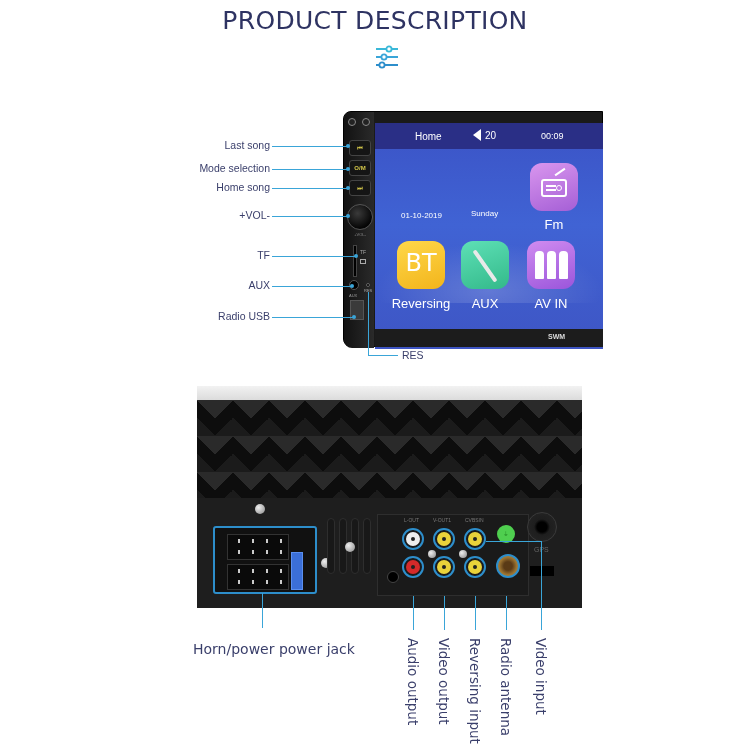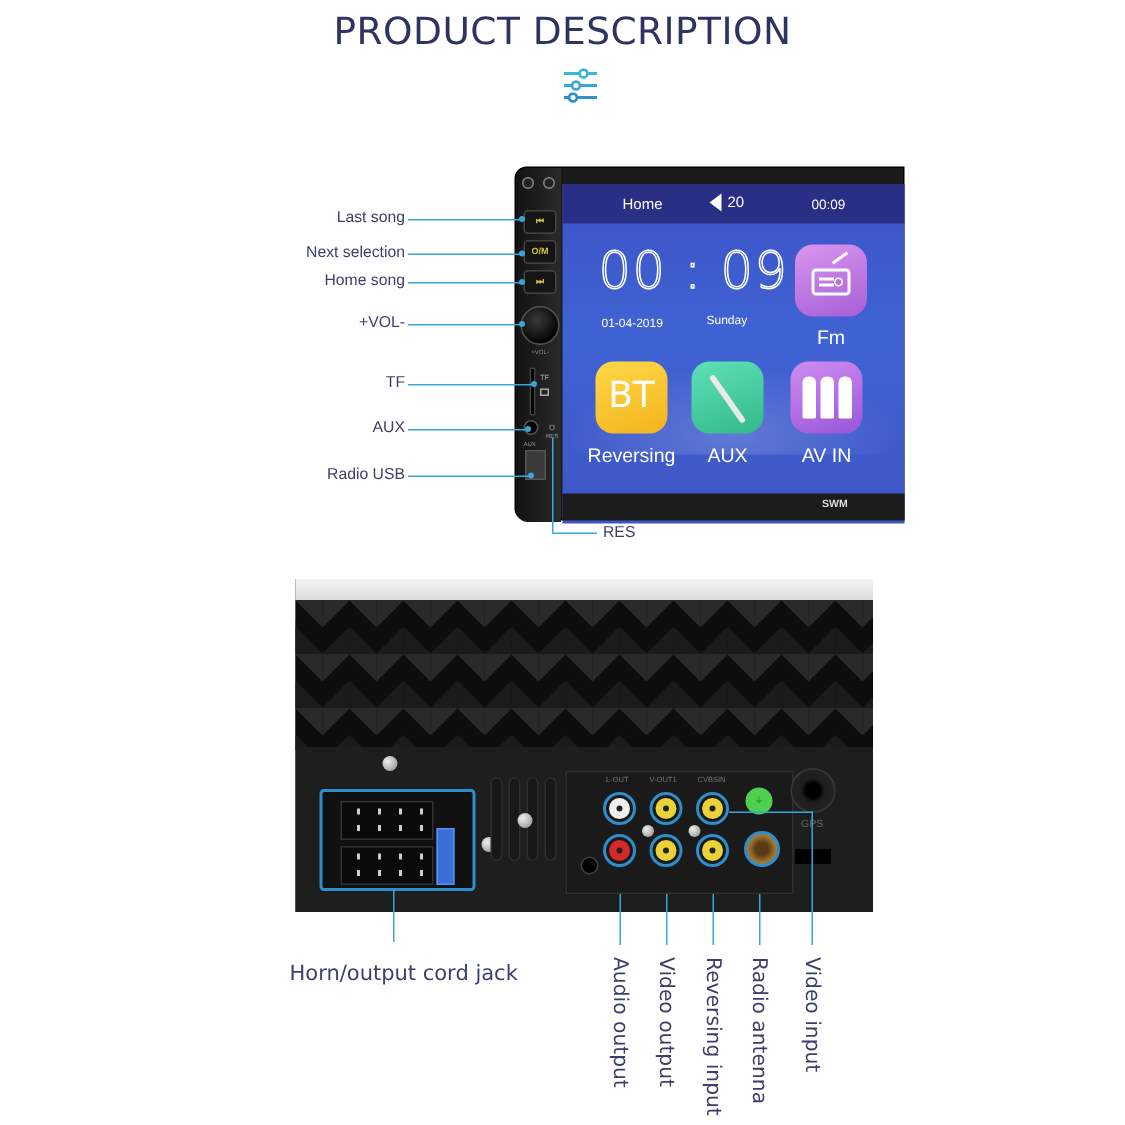--- a/index.html
+++ b/index.html
@@ -139,22 +139,21 @@
 
   <div class="screen">
     <div class="status-bar">
       <span class="home">Home</span>
       <span class="vol">
         <span class="vol-icon"></span><span class="vol-num">20</span>
       </span>
       <span class="time">00:09</span>
     </div>
     <div class="wave"></div>
-    <div class="clock">00 : 09</div>
-    <div class="date">01-04-2019</div>
+    <div class="date">01-10-2019</div>
     <div class="day">Sunday</div>
 
     <div class="app app-fm">
       <div class="radio-ant"></div>
       <div class="radio-box">
           <div class="grill"></div>
           <div class="knobs"></div>
         </div>
     </div>
     <div class="app-label" style="left:144px;top:94px">Fm</div>
@@ -179,21 +178,21 @@
     <div class="app-label" style="left:141px;top:173px">AV IN</div>
   </div>
   <div class="screen-bottom"></div>
   <div class="brand">SWM</div>
 </div>
 
 <div class="lbl" style="left:150px;top:139px;width:120px">Last song</div>
 <div class="hline" style="left:272px;top:146px;width:76px"></div>
 <div class="cdot" style="left:346px;top:144px"></div>
 
-<div class="lbl" style="left:150px;top:162px;width:120px">Next selection</div>
+<div class="lbl" style="left:150px;top:162px;width:120px">Mode selection</div>
 <div class="hline" style="left:272px;top:169px;width:76px"></div>
 <div class="cdot" style="left:346px;top:167px"></div>
 
 <div class="lbl" style="left:150px;top:181px;width:120px">Home song</div>
 <div class="hline" style="left:272px;top:188px;width:76px"></div>
 <div class="cdot" style="left:346px;top:186px"></div>
 
 <div class="lbl" style="left:150px;top:209px;width:120px">+VOL-</div>
 <div class="hline" style="left:272px;top:216px;width:76px"></div>
 <div class="cdot" style="left:346px;top:214px"></div>
@@ -285,21 +284,21 @@
 
   <div class="aux-small"></div>
   <div class="gps-green">⏚</div>
   <div class="ant"></div>
   <div class="gps-port"></div>
   <div class="gps-label">GPS</div>
   <div class="gps-slot"></div>
 </div>
 
 <div class="vline" style="left:262px;top:593px;height:35px"></div>
-<div class="hlabel" style="left:193px;top:641px">Horn/output cord jack</div>
+<div class="hlabel" style="left:193px;top:641px">Horn/power power jack</div>
 
 <div class="vline" style="left:413px;top:596px;height:34px"></div>
 <div class="vlabel" style="left:405px;top:638px">Audio output</div>
 
 <div class="vline" style="left:444px;top:596px;height:34px"></div>
 <div class="vlabel" style="left:436px;top:638px">Video output</div>
 
 <div class="vline" style="left:475px;top:596px;height:34px"></div>
 <div class="vlabel" style="left:467px;top:638px">Reversing input</div>
 

